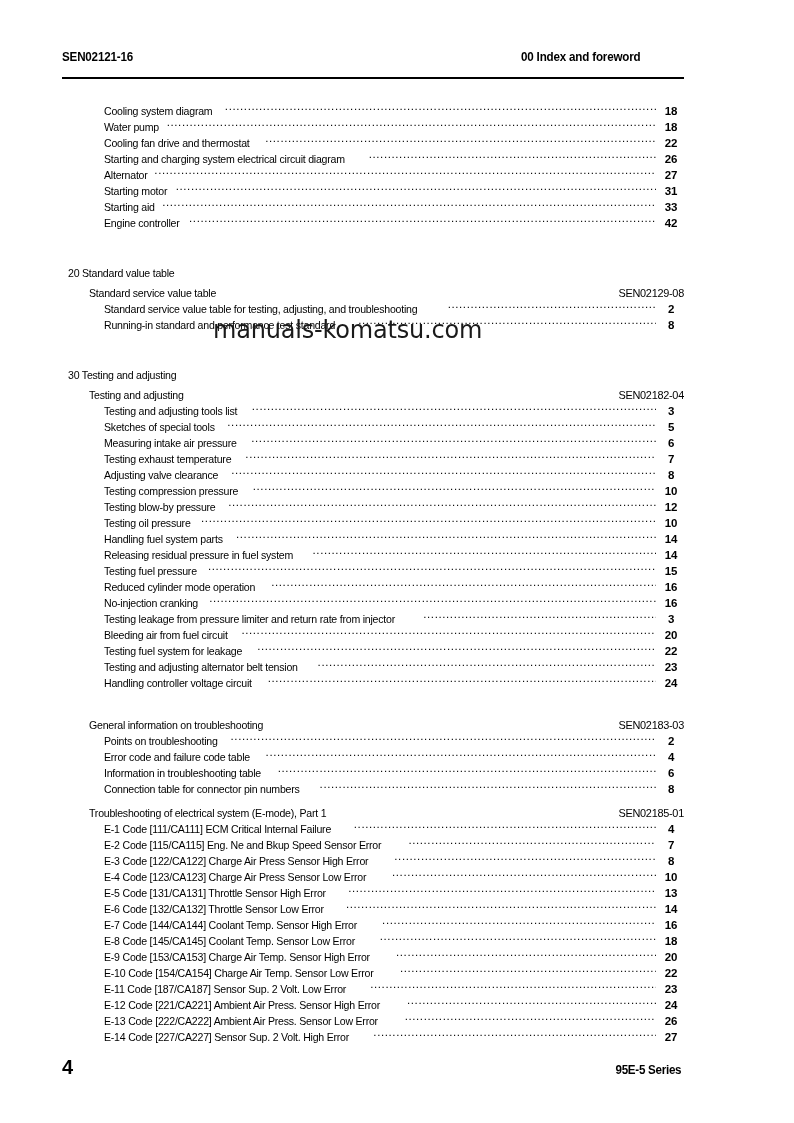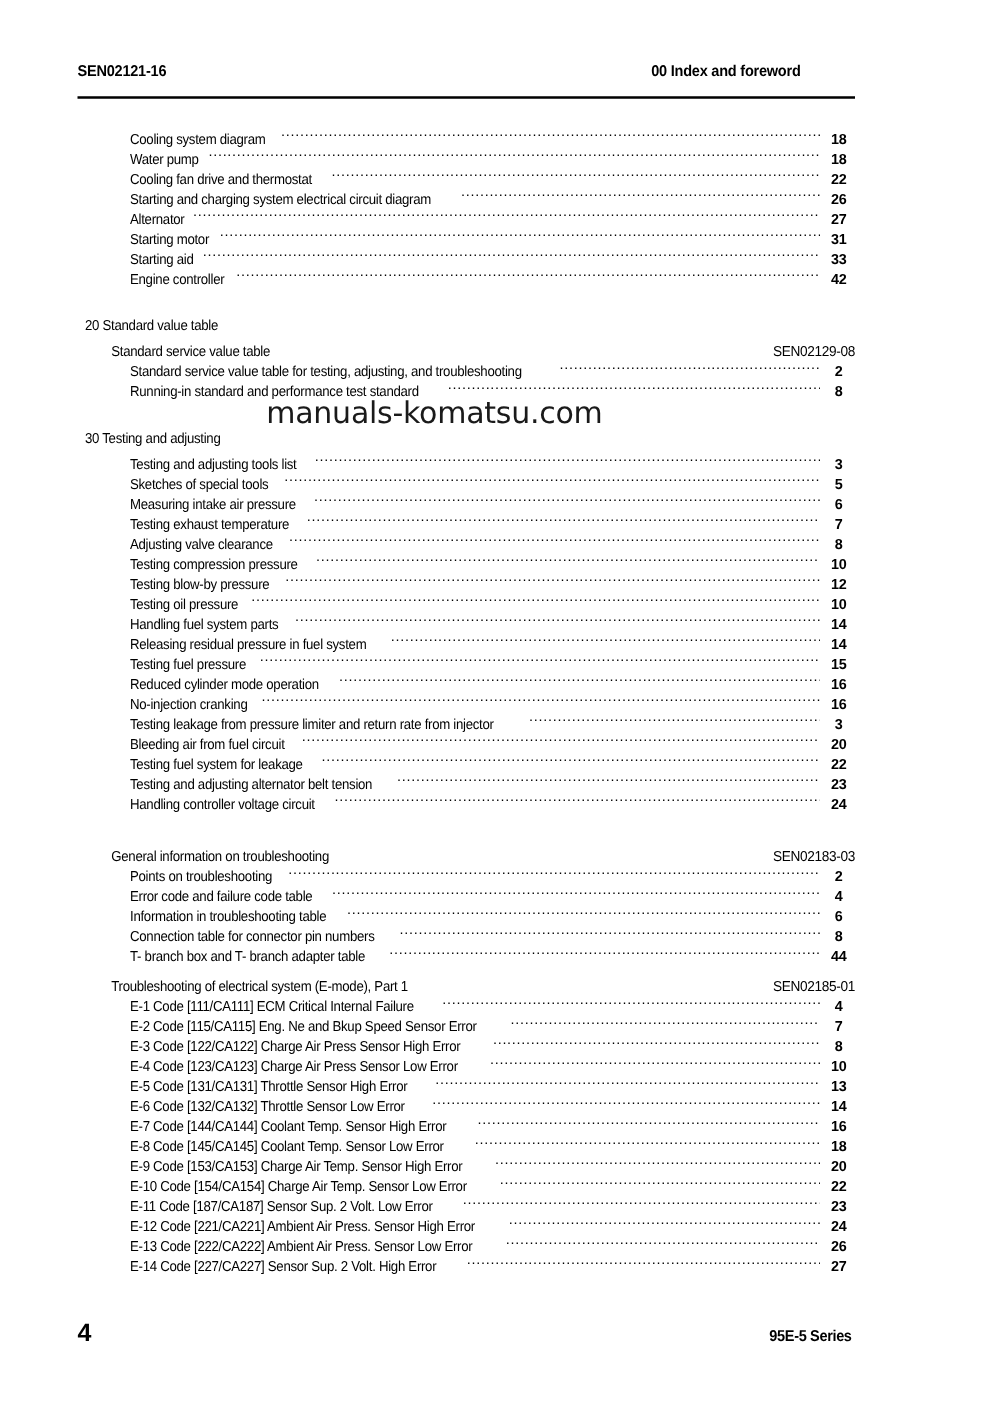--- a/index.html
+++ b/index.html
@@ -60,21 +60,21 @@
     display: flex;
     align-items: baseline;
     height: 16px;
     line-height: 16px;
     white-space: nowrap;
     font-size: 11.5px;
     letter-spacing: -0.25px;
   }
 
   
-  .lvl-section { padding-left: 6px; }
+  .lvl-section { padding-left: 6px; margin-top: 12px; }
   .lvl-sub     { padding-left: 27px; }
   .lvl-item    { padding-left: 42px; }
 
   .row .label {
     flex: 0 0 auto;
     transform: scaleX(0.92);
     transform-origin: left center;
   }
 
   .row .leader {
@@ -222,20 +222,25 @@
       </div>
       <div class="row lvl-item">
         <span class="label">Running-in standard and performance test standard</span>
         <span class="leader"></span>
         <span class="pagenum">8</span>
       </div>
       <div class="spacer-lg"></div>
       <div class="row heading lvl-section">
         <span class="label">30 Testing and adjusting</span>
       </div>
+      <div class="row lvl-sub">
+        <span class="label">Testing and adjusting</span>
+        <span class="leader" style="visibility: hidden;"></span>
+        <span class="sencode">SEN02182-04</span>
+      </div>
       <div class="row lvl-item">
         <span class="label">Testing and adjusting tools list</span>
         <span class="leader"></span>
         <span class="pagenum">3</span>
       </div>
       <div class="row lvl-item">
         <span class="label">Sketches of special tools</span>
         <span class="leader"></span>
         <span class="pagenum">5</span>
       </div>
@@ -338,25 +343,20 @@
       <div class="row lvl-item">
         <span class="label">Information in troubleshooting table</span>
         <span class="leader"></span>
         <span class="pagenum">6</span>
       </div>
       <div class="row lvl-item">
         <span class="label">Connection table for connector pin numbers</span>
         <span class="leader"></span>
         <span class="pagenum">8</span>
       </div>
-      <div class="row lvl-item">
-        <span class="label">T- branch box and T- branch adapter table</span>
-        <span class="leader"></span>
-        <span class="pagenum">44</span>
-      </div>
       <div class="spacer-sm"></div>
       <div class="row lvl-sub">
         <span class="label">Troubleshooting of electrical system (E-mode), Part 1</span>
         <span class="leader" style="visibility: hidden;"></span>
         <span class="sencode">SEN02185-01</span>
       </div>
       <div class="row lvl-item">
         <span class="label">E-1 Code [111/CA111] ECM Critical Internal Failure</span>
         <span class="leader"></span>
         <span class="pagenum">4</span>

